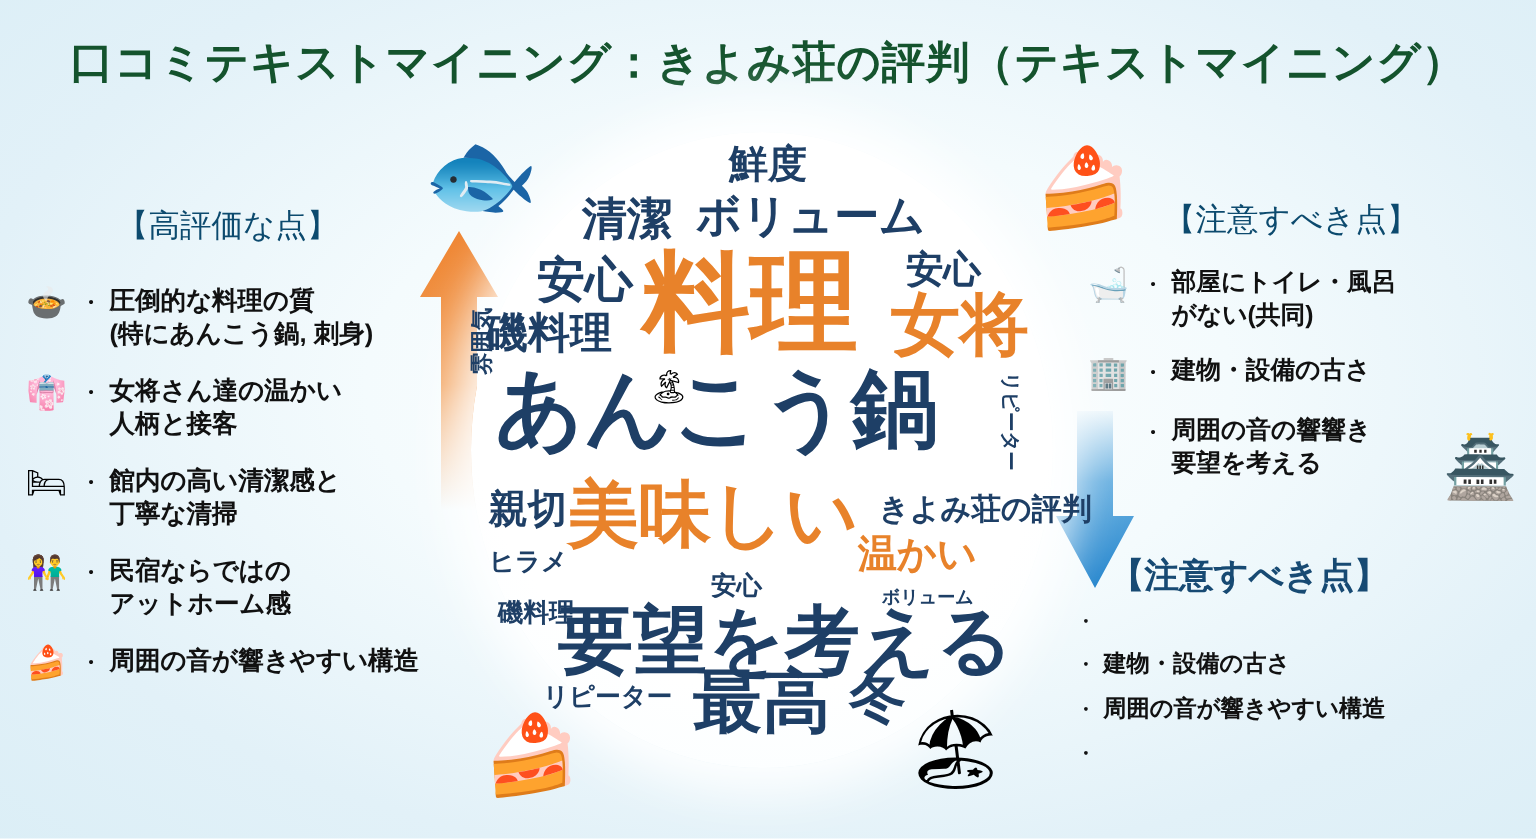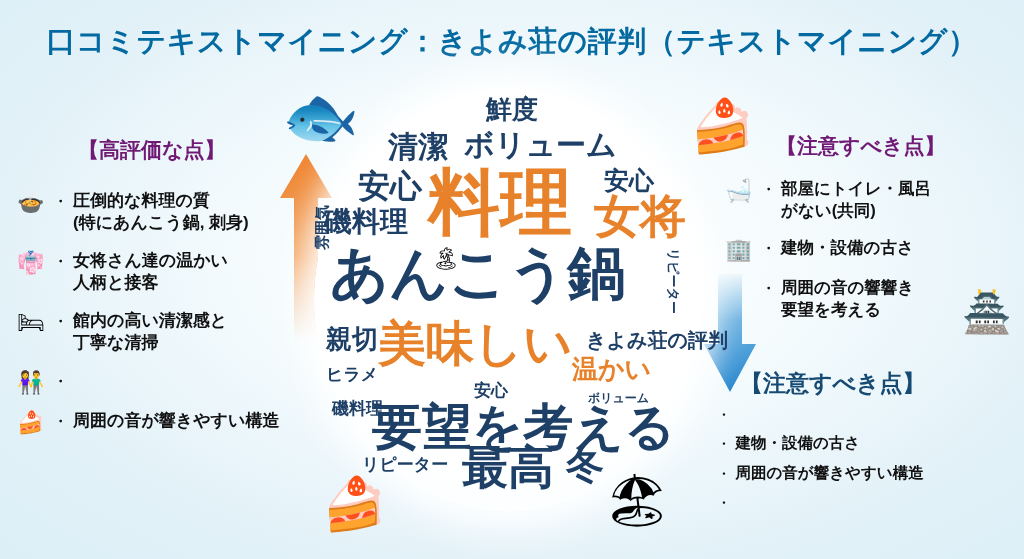--- a/index.html
+++ b/index.html
@@ -11,27 +11,27 @@
       radial-gradient(ellipse 900px 520px at 52% 46%, #ffffff 0%, #f4fbfd 32%, #e2f1f8 62%, #d6ecf5 100%);
     position:relative;
     -webkit-font-smoothing:antialiased;
   }
   #stage { position:absolute; inset:0; }
 
   
   .title {
     position:absolute; top:22px; left:0; width:100%;
     text-align:center;
-    font-size:29px; font-weight:bold; color:#0369a1;
+    font-size:29px; font-weight:bold; color:#14532d;
     letter-spacing:0.5px; white-space:nowrap;
   }
 
   
   .panel-head {
-    position:absolute; font-size:21px; font-weight:bold; color:#701a75;
+    position:absolute; font-size:21px; font-weight:normal; color:#0c4a6e;
     white-space:nowrap;
   }
   .panel-head.left  { left:78px;  top:136px; }
   .panel-head.right { left:776px; top:132px; }
 
   
   .blist { position:absolute; }
   .bitem { display:flex; align-items:flex-start; gap:4px; }
   .bicon {
     width:34px; flex:0 0 34px; text-align:center;
@@ -101,20 +101,22 @@
       </div>
       <div class="bitem">
         <span class="bicon">🛏</span>
         <span class="bdot">・</span>
         <span class="btext">館内の高い清潔感と
 丁寧な清掃</span>
       </div>
       <div class="bitem">
         <span class="bicon">👫</span>
         <span class="bdot">・</span>
+        <span class="btext">民宿ならではの
+アットホーム感</span>
       </div>
       <div class="bitem">
         <span class="bicon">🍰</span>
         <span class="bdot">・</span>
         <span class="btext">周囲の音が響きやすい構造</span>
       </div>
     </div>
 
   <div class="panel-head right">【注意すべき点】</div>
 

